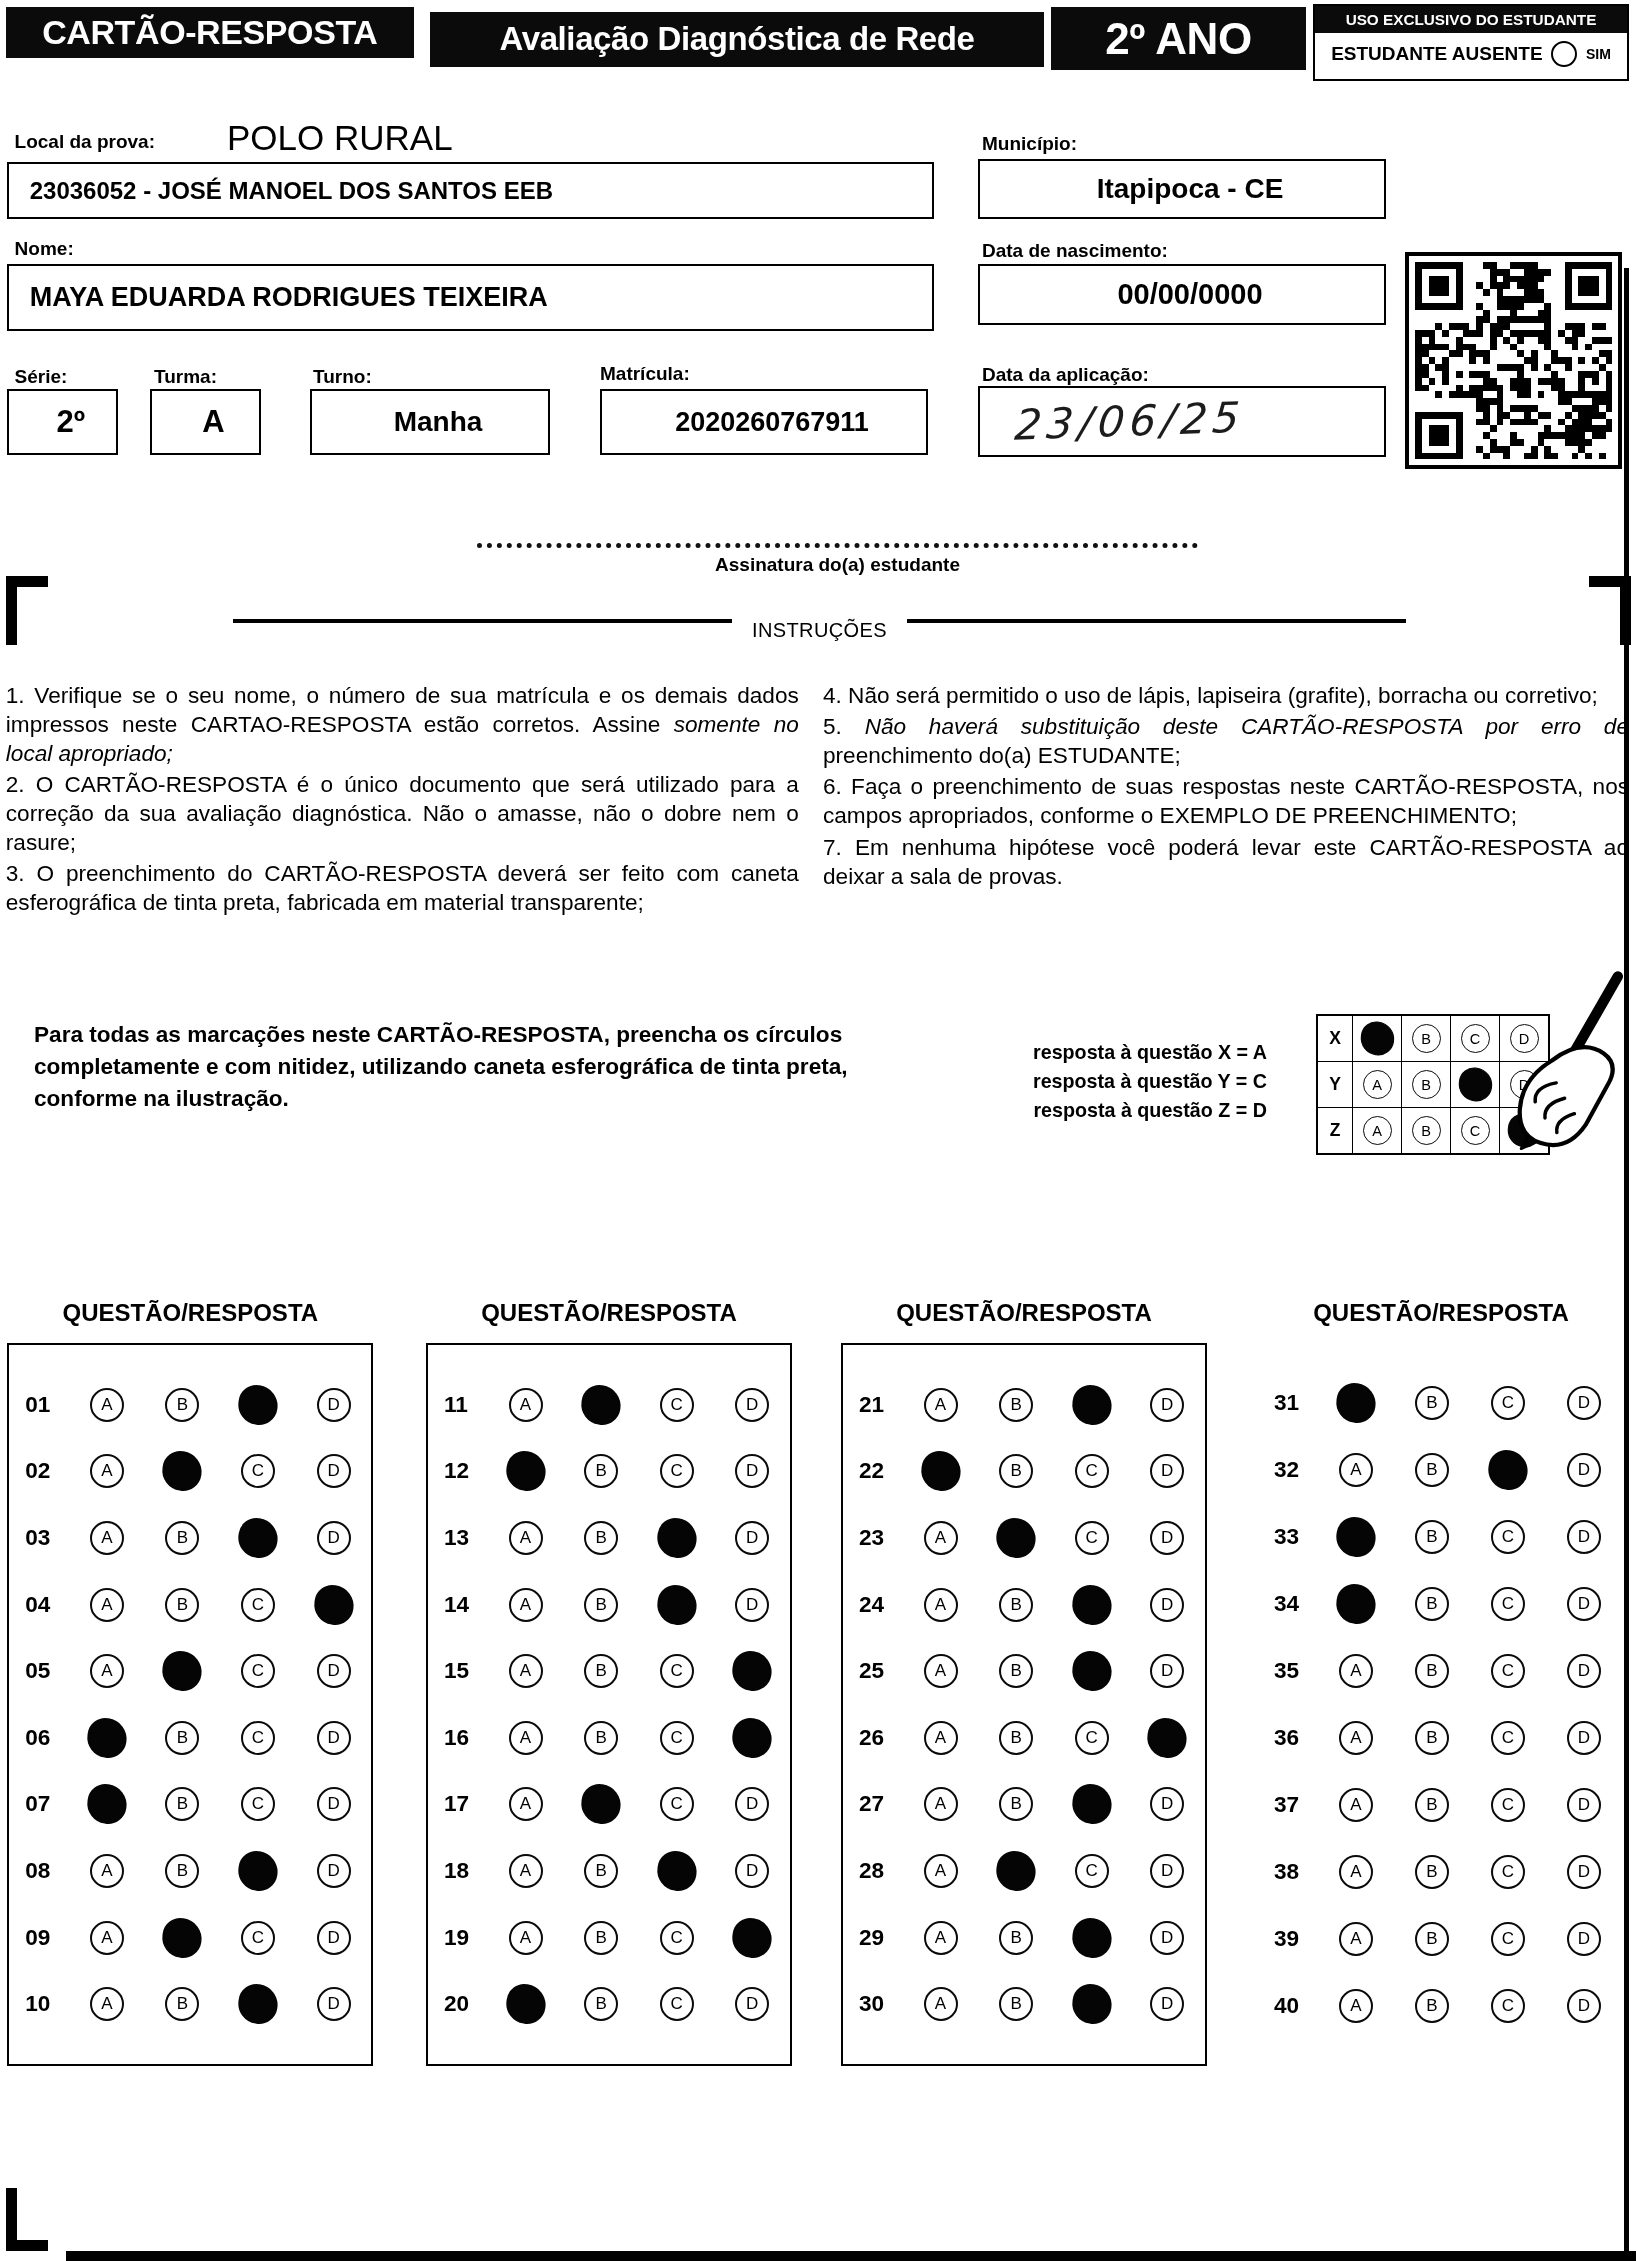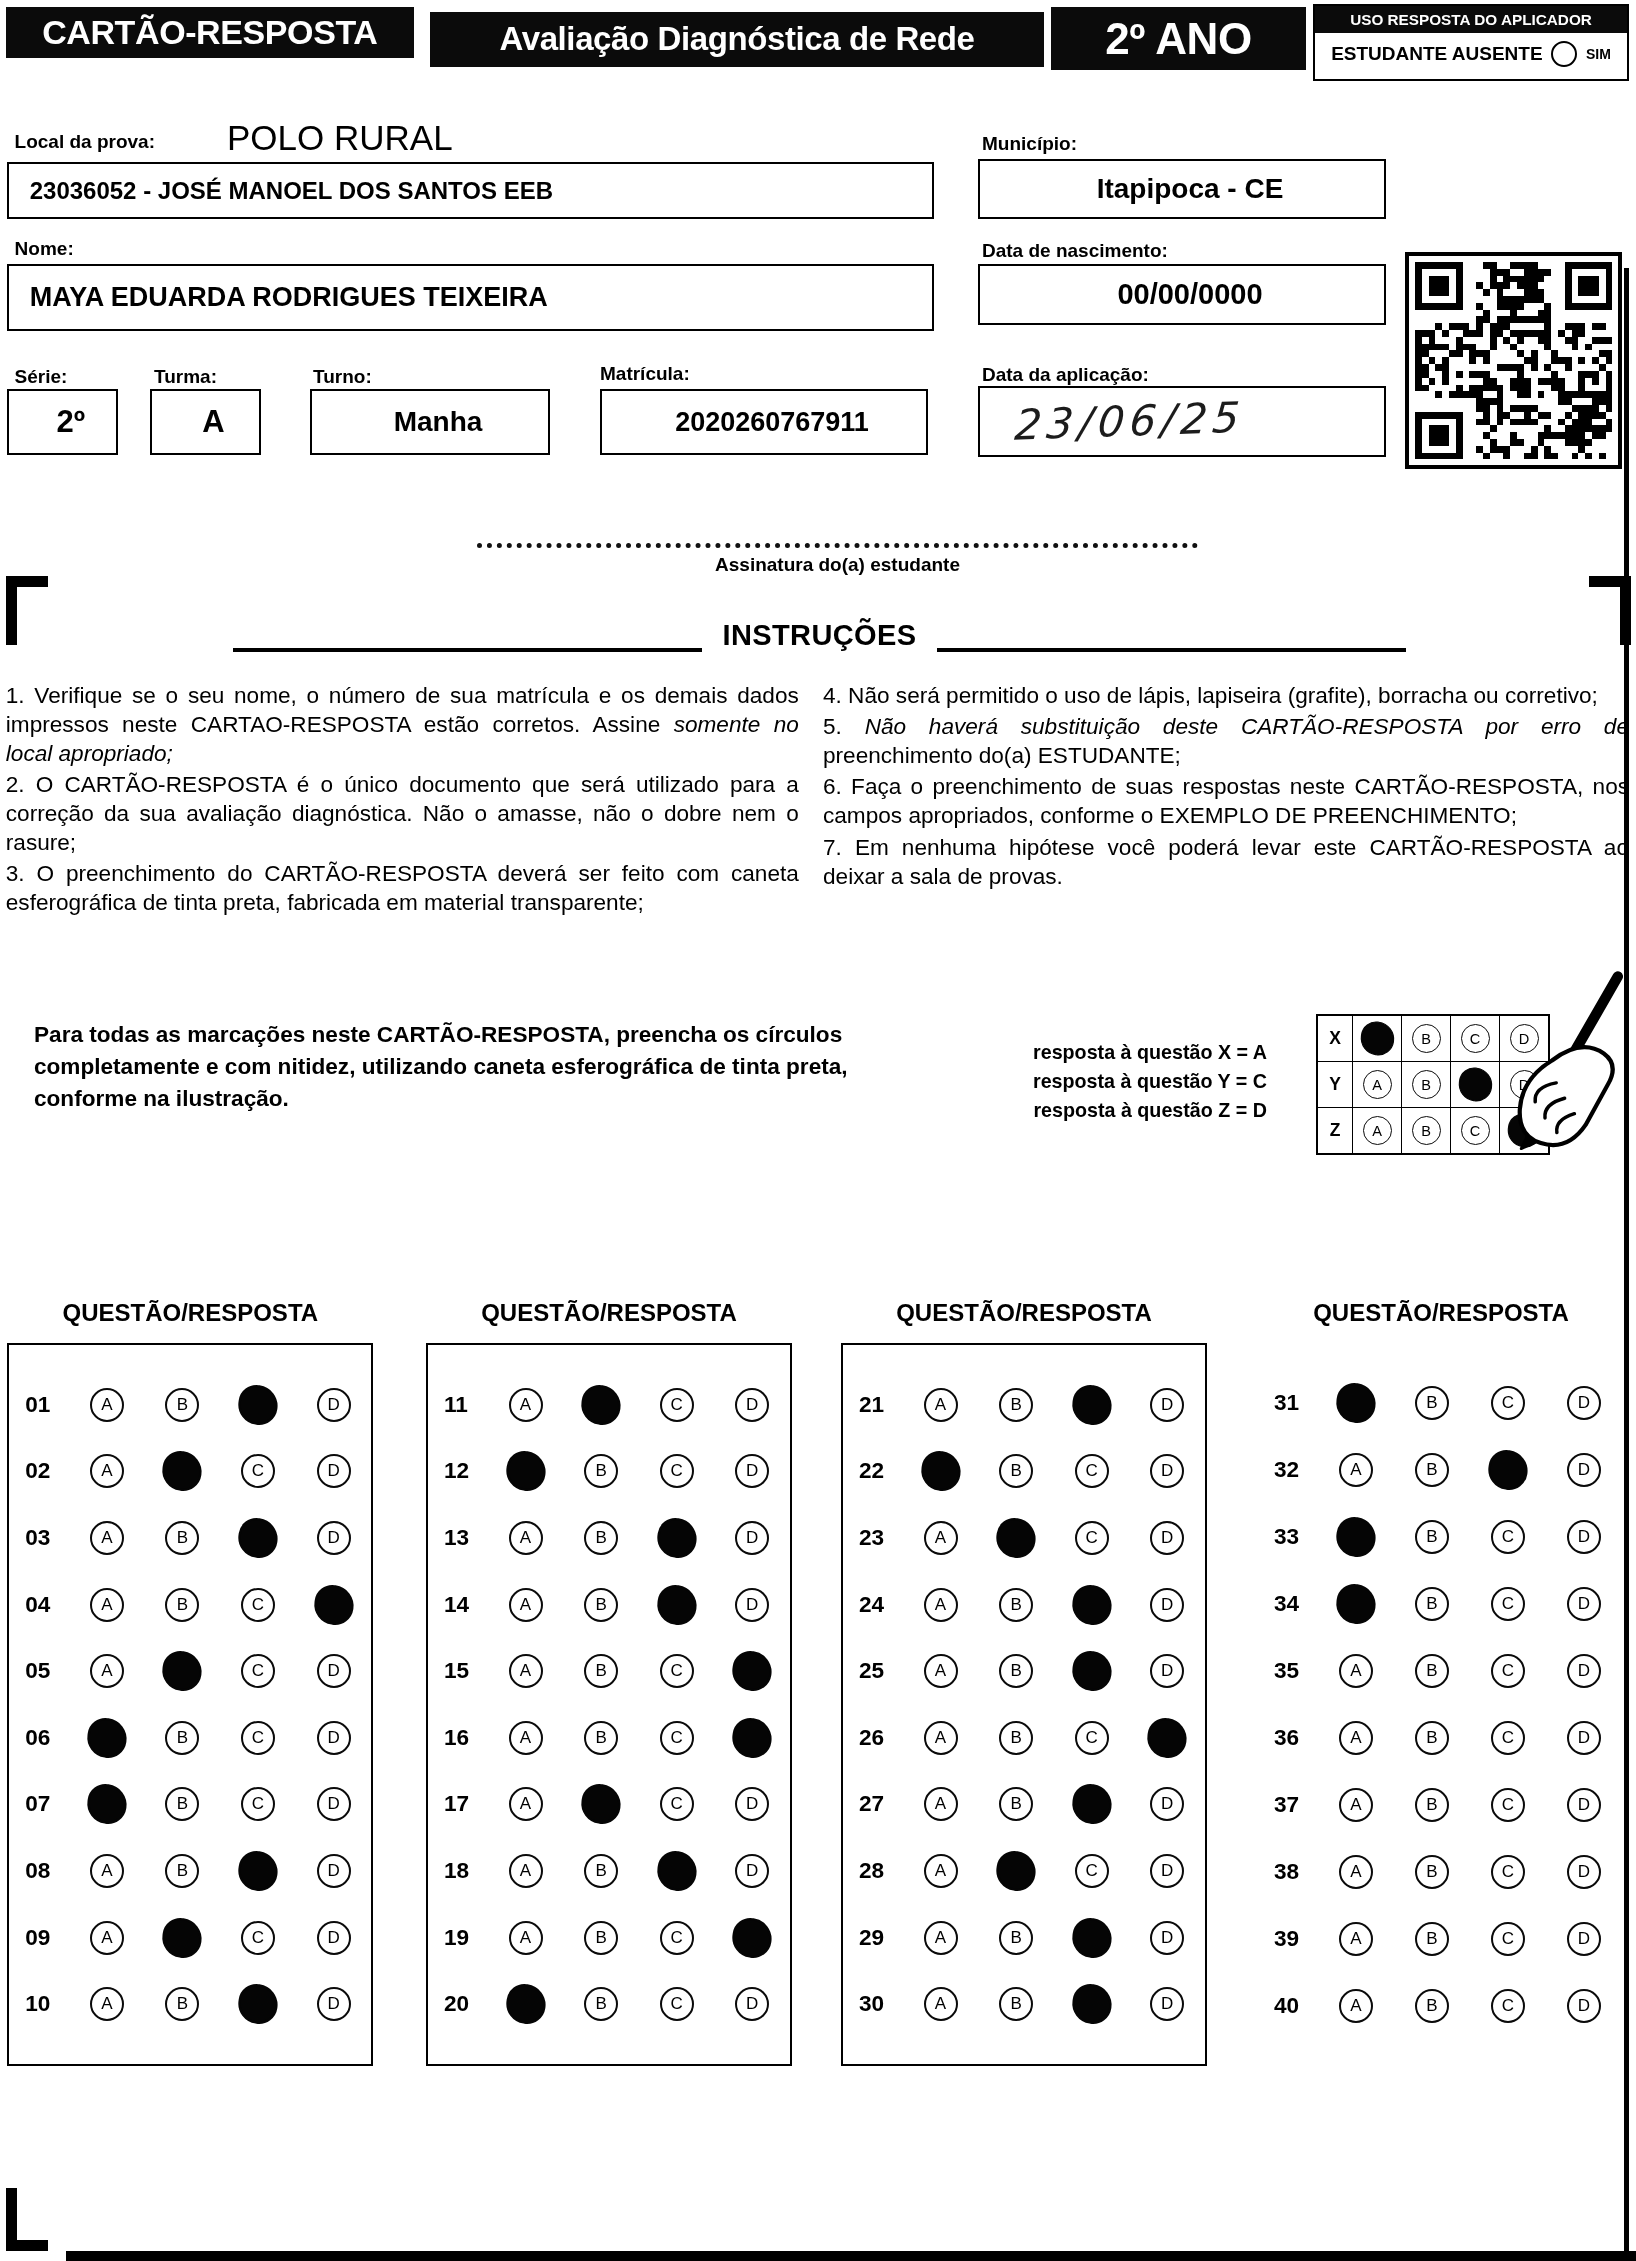--- a/index.html
+++ b/index.html
@@ -52,22 +52,22 @@
   
   .corner { position:absolute; width:42px; height:69px; }
   .c-tl { left:5.8px;  top:576px;  border-left:11.7px solid #000; border-top:11.7px solid #000; }
   .c-tr { left:1589px; top:576px; border-right:11.7px solid #000; border-top:11.7px solid #000; }
   .c-bl { left:5.8px; top:2188px; height:63px; border-left:11.7px solid #000; border-bottom:11.7px solid #000; }
 
   .right-line { left:1624px; top:268px; width:5.1px; height:1984px; background:#000; }
   .bottom-bar { left:66px; top:2251px; width:1571px; height:10.2px; background:#000; }
 
   
-  .instr-head { left:233px; top:619px; width:1173px; display:flex; align-items:flex-end; gap:20.4px;
-    font-size:29px; font-weight:bold; letter-spacing:0.4px; }
+  .instr-head { left:233px; top:619px; width:1173px; display:flex; align-items:flex-start; gap:20.4px;
+    font-size:20px; font-weight:normal; letter-spacing:0.4px; }
   .instr-head .line { flex:1; height:3.6px; background:#000; }
   .instr { position:absolute; font-size:22.6px; line-height:29px; text-align:justify; }
   .instr p { margin-bottom:2.2px; }
   .instr .it { font-style:italic; }
   .i-left { left:5.8px; top:681px; width:793px; }
   .i-right { left:823px; top:681px; width:806px; }
 
   
   .mark-text { left:34px; top:1019px; width:823px; font-size:22.6px; font-weight:bold; line-height:32px; }
   .legend { left:1033px; top:1038px; font-size:19.7px; font-weight:bold; line-height:29px;text-align:right; }
@@ -98,21 +98,21 @@
 </style>
 </head>
 <body>
 
 <div id="page">
 
   <div class="abs blackbox t1">CARTÃO-RESPOSTA</div>
   <div class="abs blackbox t2">Avaliação Diagnóstica de Rede</div>
   <div class="abs blackbox t3">2º ANO</div>
   <div class="abs uso">
-    <div class="uso-title">USO RESPOSTA DO APLICADOR</div>
+    <div class="uso-title">USO EXCLUSIVO DO ESTUDANTE</div>
     <div class="uso-body">
       <span class="lab">ESTUDANTE AUSENTE</span>
       <span class="uso-circle"></span>
       <span class="uso-sim">SIM</span>
     </div>
   </div>
 
   <div class="flabel" style="left:14.6px; top:131px;">Local da prova:</div>
   <div class="fvalue-inline" style="left:227px; top:118px;">POLO RURAL</div>
   <div class="flabel" style="left:982px; top:133px;">Município:</div>

